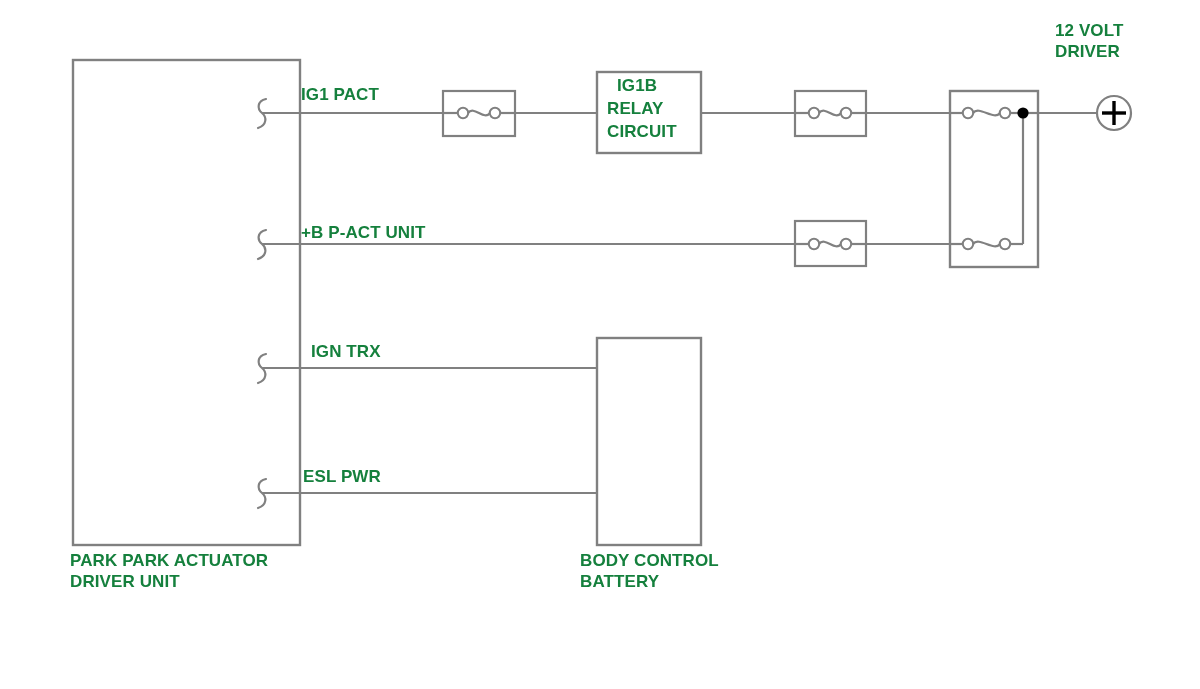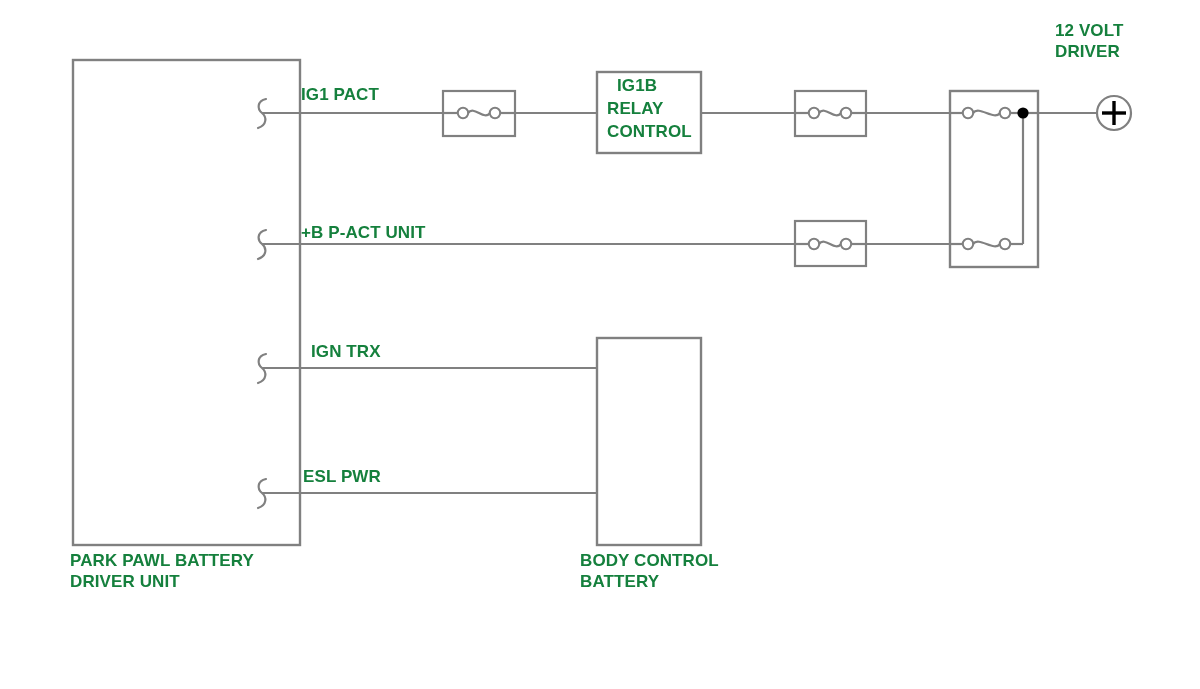--- a/index.html
+++ b/index.html
@@ -135,24 +135,24 @@
   <div class="lbl lbl-sig" style="left:301px; top:85px;">IG1 PACT</div>
 
   <div class="lbl lbl-sig" style="left:301px; top:211px;margin-top:12px;">+B P-ACT UNIT</div>
 
   <div class="lbl lbl-sig" style="left:303px; top:342px;padding-left:8px;">IGN TRX</div>
 
   <div class="lbl lbl-sig" style="left:303px; top:467px;">ESL PWR</div>
 
   <div class="lbl lbl-box" style="left:607px; top:76px;margin-left:10px;">IG1B</div>
   <div class="lbl lbl-box" style="left:607px; top:99px;">RELAY</div>
-  <div class="lbl lbl-box" style="left:607px; top:122px;">CONTROL</div>
+  <div class="lbl lbl-box" style="left:607px; top:122px;">CIRCUIT</div>
 
   <div class="lbl lbl-batt" style="left:1055px; top:21px;">12 VOLT</div>
   <div class="lbl lbl-batt" style="left:1055px; top:42px;">DRIVER</div>
 
-  <div class="lbl lbl-unit" style="left:70px; top:551px;">PARK PAWL BATTERY</div>
+  <div class="lbl lbl-unit" style="left:70px; top:551px;">PARK PARK ACTUATOR</div>
   <div class="lbl lbl-unit" style="left:70px; top:572px;">DRIVER UNIT</div>
 
   <div class="lbl lbl-unit" style="left:580px; top:551px;">BODY CONTROL</div>
   <div class="lbl lbl-unit" style="left:580px; top:572px;">BATTERY</div>
 
 </div>
 
 </body></html>

